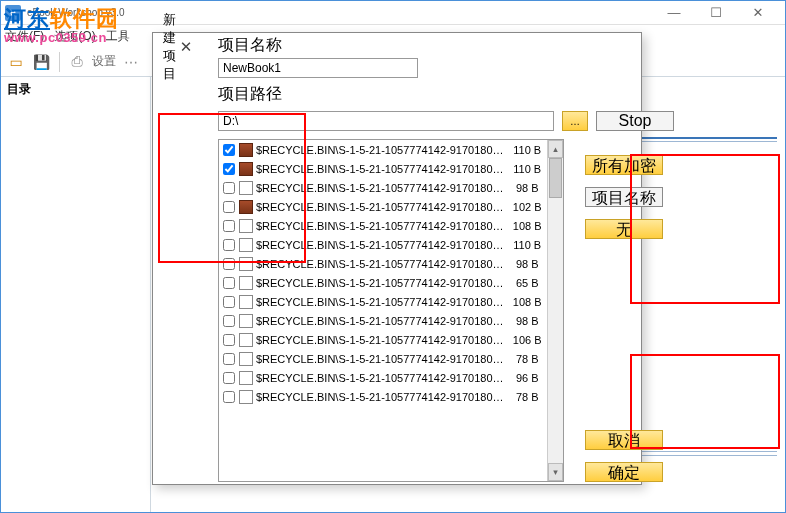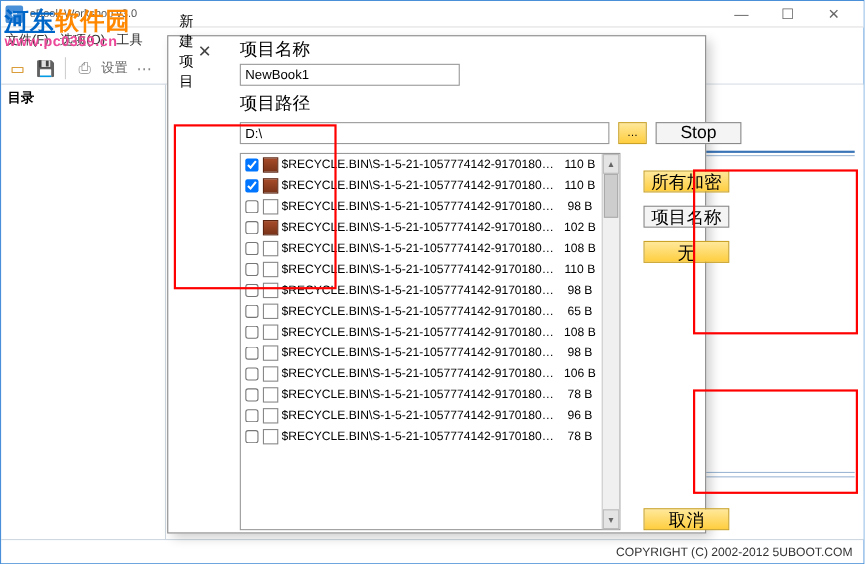--- a/index.html
+++ b/index.html
@@ -117,23 +117,20 @@
       <div>目录</div>
     </div>
     <div class="content">
       <div class="hr-top"></div>
       <div class="hr-lines"></div>
       <div class="hr-bot"></div>
       <div class="hr-bot2"></div>
     </div>
   </div>
 
-  <div class="statusbar">
-    <span>COPYRIGHT (C) 2002-2012 5UBOOT.COM</span>
-  </div>
 </div>
 
 <div class="dialog">
   <div class="dlg-titlebar">
     <span class="dlg-title">新建项目</span>
     <span class="dlg-close">✕</span>
   </div>
   <div class="dlg-body">
     <div class="field-label">项目名称</div>
     <input class="text-input name-input" value="NewBook1" style="">
@@ -239,20 +236,21 @@
             <div class="thumb"></div>
           </div>
       </div>
 
       <div class="btn-col">
         <button class="btn gold">所有加密</button>
         <button class="btn">项目名称</button>
         <button class="btn gold">无</button>
         <div class="spacer"></div>
         <button class="btn gold">取消</button>
+        <button class="btn gold">确定</button>
       </div>
     </div>
   </div>
 </div>
 
 <div class="watermark">
   <div class="wm-row1"><span class="c1">河东</span><span class="c2">软件园</span></div>
   <div class="wm-row2">www.pc0359.cn</div>
 </div>
 

